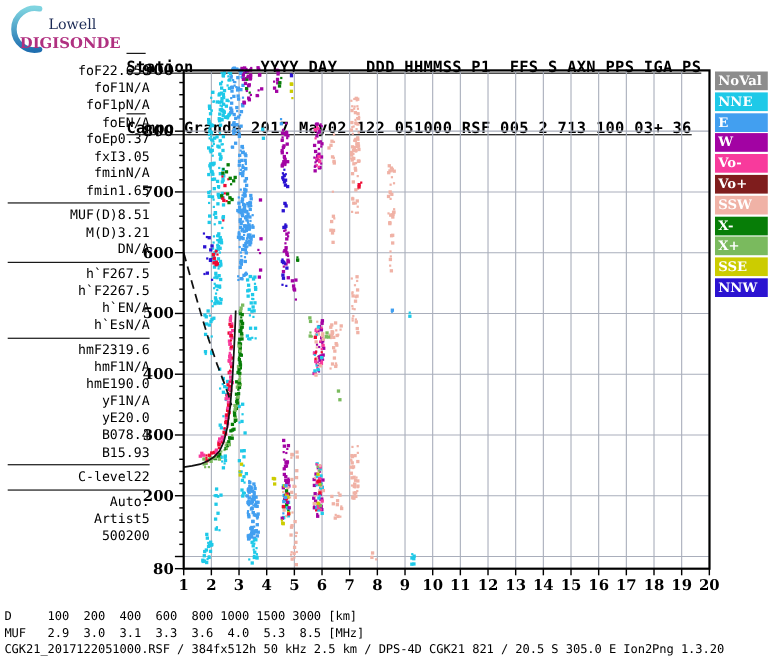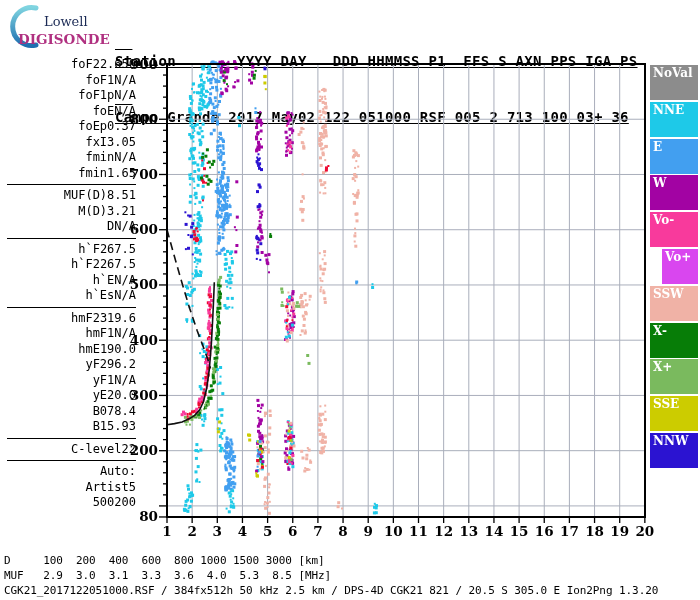--- a/index.html
+++ b/index.html
@@ -11,21 +11,21 @@
   #logo { left:6px; top:4px; width:110px; height:50px; }
   #header-pre {
     left:115px; top:15px; white-space:pre;
     font:bold 14px/18.5px "DejaVu Sans Mono", monospace; letter-spacing:0.28px;text-decoration:underline;
   }
   #param-panel { left:7px; top:57px; width:129px; font-size:12px; line-height:15.5px; }
   .param-row { display:flex; justify-content:flex-end; white-space:pre; height:15.5px; }
   .param-divider { border-top:1px solid #000; margin:3px 0 3px 0; width:129px; }
   #legend-panel { left:650px; top:65px; width:48px; }
   .legend-item {
-    height:35px; margin-bottom:1.8px; padding-left:3px; box-sizing:border-box;
+    height:17px; margin-bottom:1.8px; padding-left:3px; box-sizing:border-box;
     font:bold 12px/16px "DejaVu Serif", serif; color:#ffffff; overflow:hidden;
   }
   .footer-line { left:4px; white-space:pre; font-size:11px; letter-spacing:-0.08px; line-height:13px; }
   #d-row   { top:554px; }
   #muf-row { top:569px; }
   #file-row{ top:584px; }
   #ionogram { left:0; top:0; }
 </style>
 </head>
 <body>
@@ -64,21 +64,20 @@
     <div class="param-row"><span>D</span><span>N/A</span></div>
     <div class="param-divider"></div>
     <div class="param-row"><span>h`F</span><span>267.5</span></div>
     <div class="param-row"><span>h`F2</span><span>267.5</span></div>
     <div class="param-row"><span>h`E</span><span>N/A</span></div>
     <div class="param-row"><span>h`Es</span><span>N/A</span></div>
     <div class="param-divider"></div>
     <div class="param-row"><span>hmF2</span><span>319.6</span></div>
     <div class="param-row"><span>hmF1</span><span>N/A</span></div>
     <div class="param-row"><span>hmE</span><span>190.0</span></div>
-    <div class="param-row"><span>yF2</span><span>96.2</span></div>
     <div class="param-row"><span>yF1</span><span>N/A</span></div>
     <div class="param-row"><span>yE</span><span>20.0</span></div>
     <div class="param-row"><span>B0</span><span>78.4</span></div>
     <div class="param-row"><span>B1</span><span>5.93</span></div>
     <div class="param-divider"></div>
     <div class="param-row"><span>C-level</span><span>22</span></div>
     <div class="param-divider"></div>
     <div class="param-row"><span>Auto:</span><span></span></div>
     <div class="param-row"><span>Artist5</span><span></span></div>
     <div class="param-row"><span>500200</span><span></span></div>
@@ -1830,21 +1829,21 @@
       <text x="158" y="521.4680000000001">80</text>
     </g>
   </svg>
 
 <div class="abs" id="legend-panel">
     <div class="legend-item" style="background: rgb(140, 140, 140);">NoVal</div>
     <div class="legend-item" style="background: rgb(30, 201, 232);">NNE</div>
     <div class="legend-item" style="background: rgb(66, 159, 240);">E</div>
     <div class="legend-item" style="background: rgb(162, 3, 163);">W</div>
     <div class="legend-item" style="background: rgb(248, 58, 156);">Vo-</div>
-    <div class="legend-item" style="background: #d946ef; margin-left: 12px;">Vo+</div>
+    <div class="legend-item" style="background: #7f1d1d;">Vo+</div>
     <div class="legend-item" style="background: rgb(240, 178, 166);">SSW</div>
     <div class="legend-item" style="background: rgb(7, 125, 7);">X-</div>
     <div class="legend-item" style="background: rgb(122, 186, 94);">X+</div>
     <div class="legend-item" style="background: rgb(204, 204, 0);">SSE</div>
     <div class="legend-item" style="background: rgb(43, 19, 209);">NNW</div>
   </div>
 
 <div class="abs footer-line" id="d-row">D     100  200  400  600  800 1000 1500 3000 [km]</div>
 <div class="abs footer-line" id="muf-row">MUF   2.9  3.0  3.1  3.3  3.6  4.0  5.3  8.5 [MHz]</div>
 <div class="abs footer-line" id="file-row">CGK21_2017122051000.RSF / 384fx512h 50 kHz 2.5 km / DPS-4D CGK21 821 / 20.5 S 305.0 E Ion2Png 1.3.20</div>

